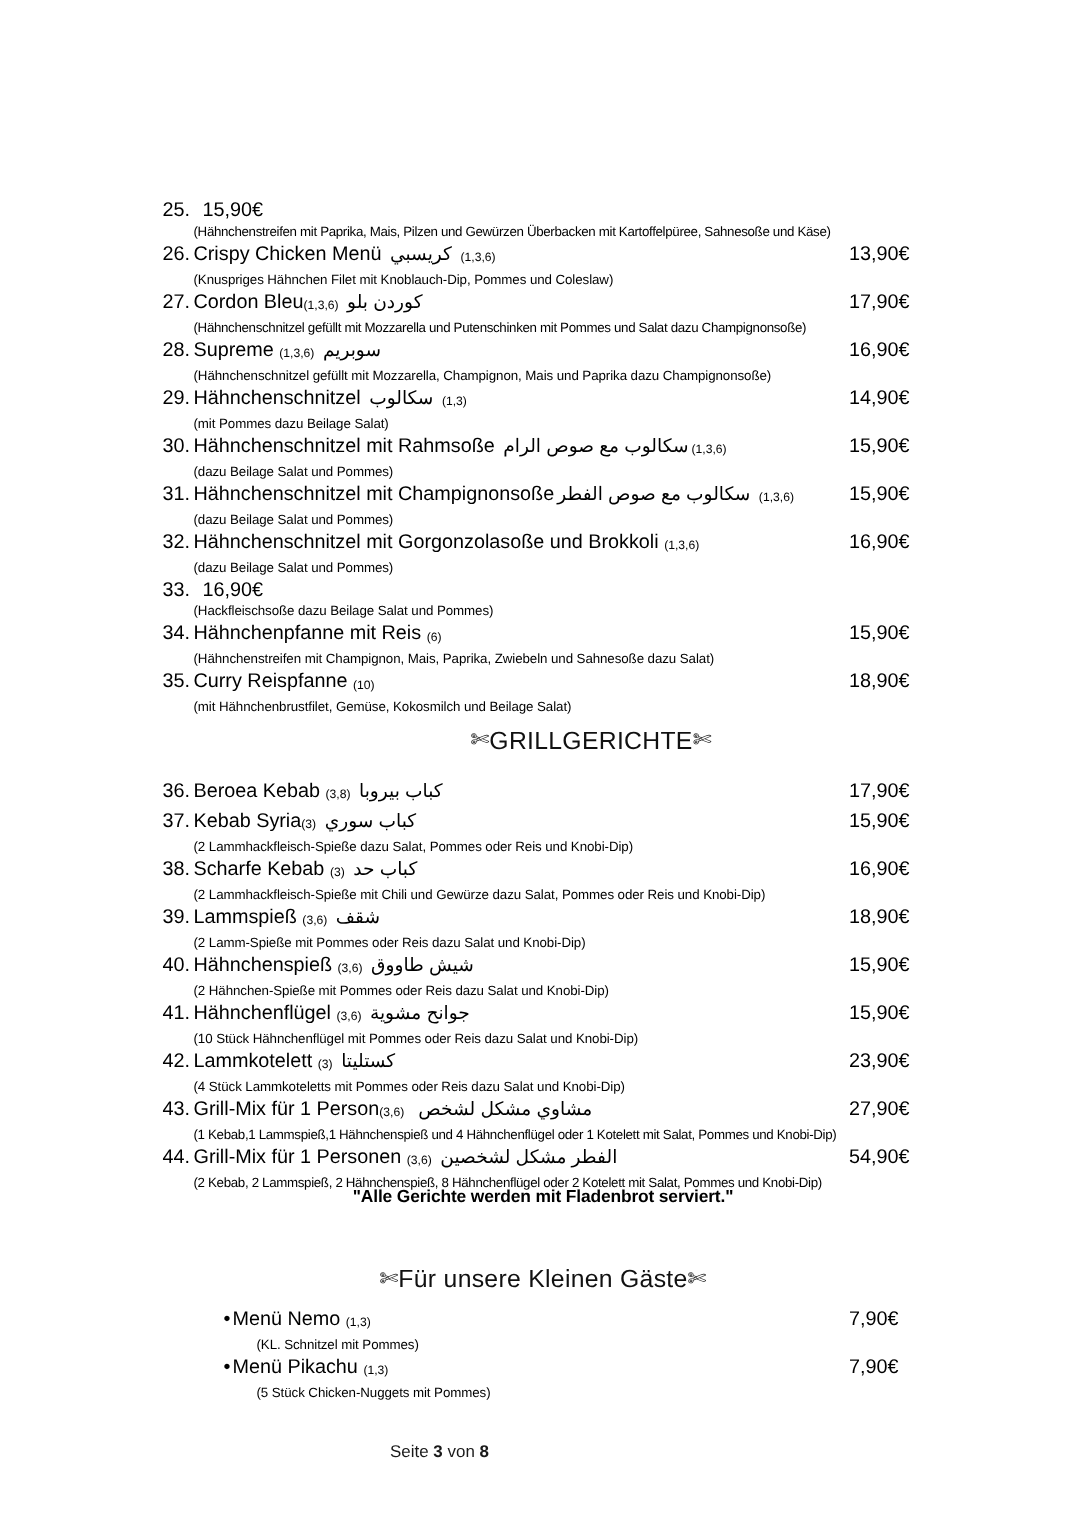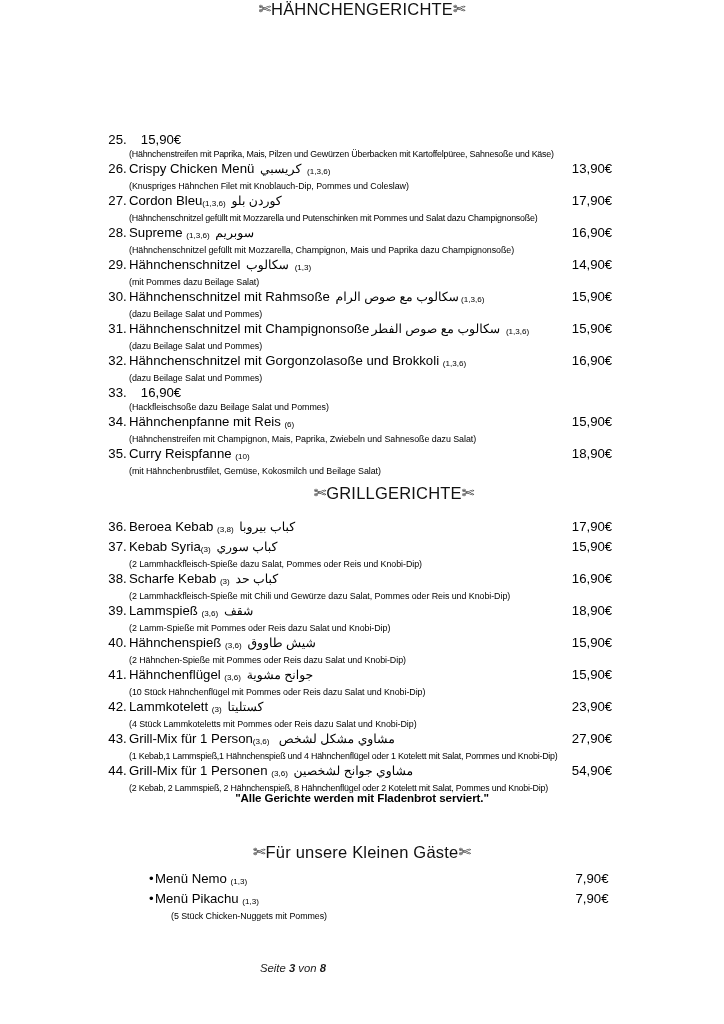--- a/index.html
+++ b/index.html
@@ -86,21 +86,21 @@
   }
   .name .alg {
     font-size: 8.1px;
     vertical-align: -1px;
     letter-spacing: 0;
   }
   .price {
     flex: 0 0 auto;
     font-size: 13.2px;
     line-height: 17px;
-    text-align: center;
+    text-align: left;
     min-width: 52px;
     padding-left: 6px;
   }
   .desc {
     font-size: 8.9px;
     line-height: 12px;
     padding-left: 23px;
     letter-spacing: -0.05px;
     white-space: nowrap;
   }
@@ -121,32 +121,28 @@
     letter-spacing: -0.1px;
   }
   .footer {
     position: absolute;
     left: 0;
     top: 962px;
     width: 586px;
     text-align: center;
     font-size: 11.3px;
     color: #1a1a1a;
-    font-style: italic;
   }
   .footer b { font-weight: bold; }
 </style>
 </head>
 <body>
 
 <div class="page">
 
-  <h2 class="section-title">
-    <span class="orn">✄</span><span>HÄHNCHENGERICHTE</span><span class="orn">✄</span>
-  </h2>
 
   <div class="items items-chicken">
     <div class="item">
       <div class="item-line">
         <span class="num">25.</span>
         <span class="price">15,90€</span>
       </div>
       <div class="desc desc-wide">(Hähnchenstreifen mit Paprika, Mais, Pilzen und Gewürzen Überbacken mit Kartoffelpüree, Sahnesoße und Käse)</div>
     </div>
 
@@ -312,40 +308,41 @@
         <span class="num">43.</span>
         <span class="name"><span>Grill-Mix für 1 Person</span><span class="alg">(3,6)</span> &nbsp;<span class="ar">مشاوي مشكل لشخص</span></span>
         <span class="price">27,90€</span>
       </div>
       <div class="desc desc-wide">(1 Kebab,1 Lammspieß,1 Hähnchenspieß und 4 Hähnchenflügel oder 1 Kotelett mit Salat, Pommes und Knobi-Dip)</div>
     </div>
 
     <div class="item">
       <div class="item-line">
         <span class="num">44.</span>
-        <span class="name"><span>Grill-Mix für 1 Personen</span> <span class="alg">(3,6)</span> <span class="ar">مشاوي جوانح لشخصين</span></span>
+        <span class="name"><span>Grill-Mix für 1 Personen</span> <span class="alg">(3,6)</span> <span class="ar">الفطر مشكل لشخصين</span></span>
         <span class="price">54,90€</span>
       </div>
       <div class="desc desc-wide">(2 Kebab, 2 Lammspieß, 2 Hähnchenspieß, 8 Hähnchenflügel oder 2 Kotelett mit Salat, Pommes und Knobi-Dip)</div>
     </div>
   </div>
 
   <div class="note">"Alle Gerichte werden mit Fladenbrot serviert."</div>
 
   <h2 class="section-title sec-kids">
     <span class="orn">✄</span><span>Für unsere Kleinen Gäste</span><span class="orn">✄</span>
   </h2>
 
   <div class="items items-kids">
     <div class="item">
       <div class="item-line">
         <span class="bullet">•</span>
         <span class="name"><span>Menü Nemo</span> <span class="alg">(1,3)</span></span>
         <span class="price">7,90€</span>
       </div>
+      <div class="desc desc-kids">(KL. Schnitzel mit Pommes)</div>
     </div>
 
     <div class="item">
       <div class="item-line">
         <span class="bullet">•</span>
         <span class="name"><span>Menü Pikachu</span> <span class="alg">(1,3)</span></span>
         <span class="price">7,90€</span>
       </div>
       <div class="desc desc-kids">(5 Stück Chicken-Nuggets mit Pommes)</div>
     </div>

